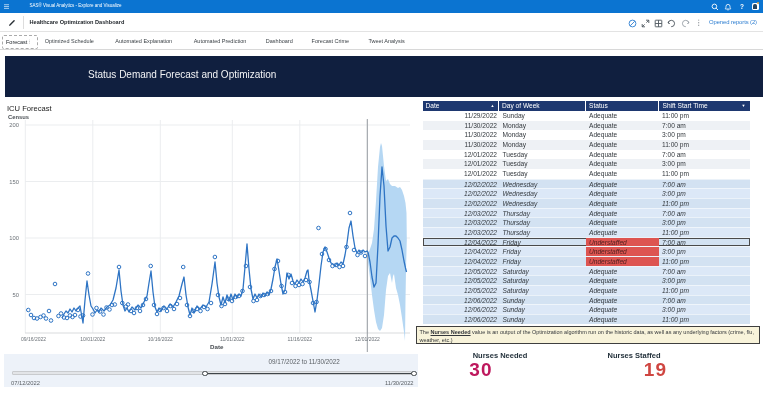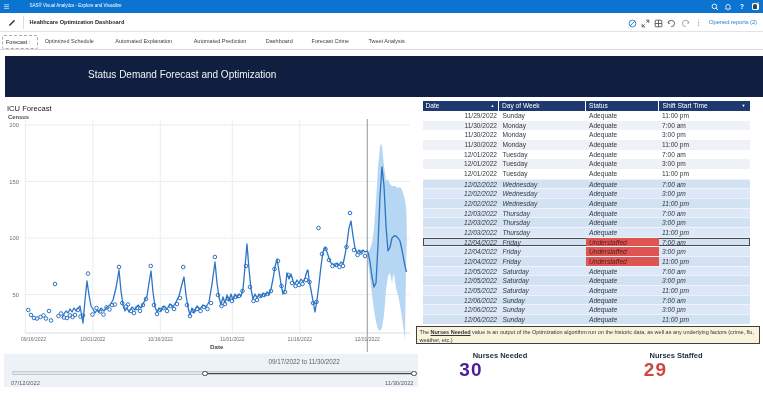--- a/index.html
+++ b/index.html
@@ -383,14 +383,14 @@
 <div id="slider">
 <div class="lab">09/17/2022 to 11/30/2022</div>
 <div class="full"></div>
 <div class="selrange"></div>
 <div class="h" style="left:198.2px"></div>
 <div class="h" style="left:407.2px"></div>
 <div class="d" style="left:7px">07/12/2022</div>
 <div class="d" style="left:381px">11/30/2022</div>
 </div>
 <div class="kpilab" style="left:440px">Nurses Needed</div>
-<div class="kpinum" style="left:411px;color:#4c1d95">30</div>
-<div class="kpilab" style="left:616px">Nurses Staffed</div>
-<div class="kpinum" style="left:595.5px;color:#cf4641">29</div>
+<div class="kpinum" style="left:421px;color:#be185d">30</div>
+<div class="kpilab" style="left:574px">Nurses Staffed</div>
+<div class="kpinum" style="left:595.5px;color:#cf4641">19</div>
 </body></html>

